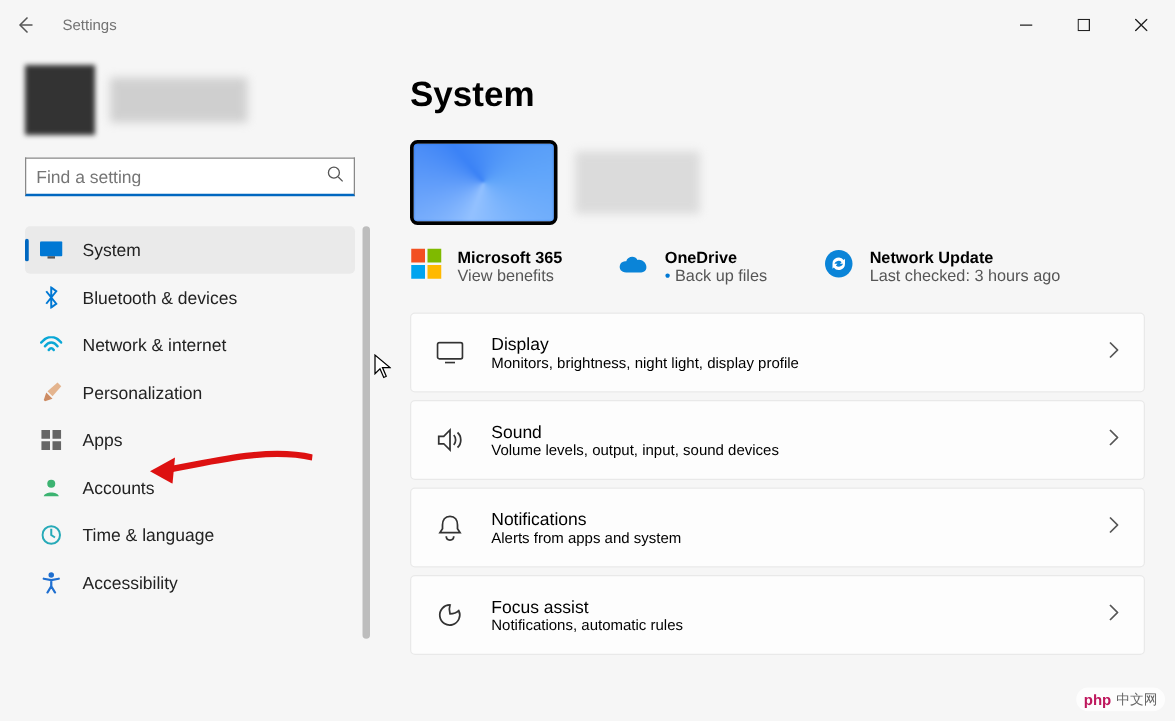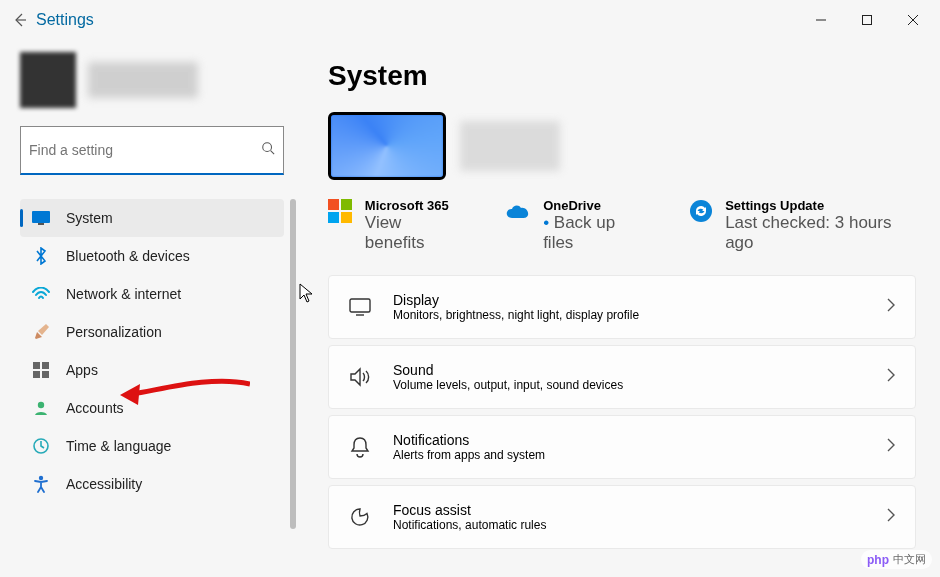--- a/index.html
+++ b/index.html
@@ -1,30 +1,30 @@
 <!DOCTYPE html>
 <html><head>
 <meta charset="utf-8">
 <style>
 * { box-sizing: border-box; margin: 0; padding: 0; font-family: "Segoe UI", sans-serif; }
 body { width: 940px; height: 577px; background: #f6f6f6; overflow: hidden; position: relative; }
 
 .titlebar { display: flex; align-items: center; height: 40px; padding: 0 4px; }
 .back-btn { width: 32px; height: 32px; display:flex; align-items:center; justify-content:center; }
-.title-text { font-size: 16px; color: #0369a1; }
+.title-text { font-size: 12px; margin-left: 14px; color: #737373; }
 .win-controls { margin-left:auto; display:flex; }
 .win-btn { width: 46px; height: 32px; display:flex; align-items:center; justify-content:center; }
 
 .content { display:flex; height: 537px; }
 .sidebar { width: 300px; padding: 10px 16px 0 20px; display:flex; flex-direction:column; }
 .user-block { display:flex; align-items:center; height: 60px; margin-bottom: 16px; gap:12px; }
 .avatar { width: 56px; height: 56px; background:#333; filter: blur(2px); }
 .user-text-blur { width: 110px; height: 36px; background:#aaa; filter: blur(4px); opacity:.5; }
 
-.search-box { position: relative; height: 49px; border: 1px solid #888; border-bottom: 2px solid #0067c0; background:#fff; display:flex; align-items:center; padding: 0 8px; margin-bottom: 24px;}
+.search-box { position: relative; height: 31px; border: 1px solid #888; border-bottom: 2px solid #0067c0; background:#fff; display:flex; align-items:center; padding: 0 8px; margin-bottom: 24px;}
 .search-box input { border:none; outline:none; flex:1; font-size:14px; background:transparent; }
 .search-icon { color:#555; }
 
 .nav { flex:1; position:relative; }
 .nav-scroll { position:absolute; right:-12px; top:0; width:6px; height: 330px; background:#bdbdbd; border-radius:3px;}
 .nav-item { display:flex; align-items:center; height:38px; border-radius:4px; padding:0 12px; gap:16px; cursor:pointer; position:relative;}
 .nav-item.selected { background:#eaeaea; }
 .nav-item.selected::before { content:""; position:absolute; left:0; top:10px; bottom:10px; width:3px; background:#0067c0; border-radius:2px;}
 .nav-icon { width:18px; height:18px; display:flex; align-items:center; justify-content:center;}
 .nav-label { font-size:14px; color:#222; }
@@ -36,36 +36,36 @@
 
 .device-row { display:flex; gap:14px; align-items:center; margin-bottom: 18px;}
 .device-card { width:118px; height:68px; border:3px solid #000; border-radius:6px; background: radial-gradient(circle at 55% 55%, #5aa0ff, #1e6fe8); overflow:hidden; display:flex; align-items:center; justify-content:center;}
 .device-swirl { width:100%; height:100%; background: conic-gradient(from 200deg,#93c1ff,#3b82f6,#60a5fa,#93c1ff); filter:blur(1px);}
 .device-text-blur { width:100px; height:50px; background:#bbb; filter:blur(4px); opacity:.45;}
 
 .status-row { display:flex; gap:44px; margin-bottom: 22px;}
 .status-item { display:flex; gap:12px; align-items:flex-start;}
 .status-icon { width:26px; height:26px; display:flex; align-items:center; justify-content:center;}
 .status-text h4{ font-size:13px; font-weight:600;}
-.status-text p{ font-size:17px; color:#555;}
+.status-text p{ font-size:13px; color:#555;}
 .status-text p .dot{ color:#0078d4;}
 
 .cards { display:flex; flex-direction:column; gap:6px;}
 .card { background:#fdfdfd; border:1px solid #e9e9e9; border-radius:4px; padding:16px 20px; display:flex; align-items:center; gap:22px;}
 .card-icon { width:22px; height:22px; color:#333; display:flex; align-items:center; justify-content:center;}
 .card-text h4{ font-size:14px; font-weight:400;}
 .card-text p{ font-size:12px; color:#000000;}
 .card-chevron { margin-left:auto; color:#555;}
 
 .ms365 { display:grid; grid-template-columns:1fr 1fr; grid-template-rows:1fr 1fr; gap:2px; width:24px; height:24px;}
 .ms365 span:nth-child(1){background:#f25022;} .ms365 span:nth-child(2){background:#7fba00;}
 .ms365 span:nth-child(3){background:#00a4ef;} .ms365 span:nth-child(4){background:#ffb900;}
 
 .watermark { position:absolute; right:8px; bottom:8px; display:flex; align-items:center; gap:4px; background:rgba(255,255,255,.8); padding:2px 6px; border-radius:10px; font-size:11px; color:#666;}
-.watermark .php{ color:#8b5cf6; font-size:12px; font-weight:bold;}
+.watermark .php{ color:#be185d; font-size:12px; font-weight:bold;}
 
 .cursor-annot{position:absolute; left:299px; top:283px; pointer-events:none;}
 </style>
 </head>
 <body>
 
 <div class="titlebar">
   <div class="back-btn">
     <svg width="16" height="16" viewBox="0 0 16 16">
         <path d="M10 2 4 8l6 6" fill="none" stroke="#555" stroke-width="1.2"></path>
@@ -229,21 +229,21 @@
         </div>
       </div>
       <div class="status-item">
         <div class="status-icon">
             <svg width="24" height="24" viewBox="0 0 24 24">
               <circle cx="12" cy="12" r="11" fill="#0a84d8"></circle>
               <path d="M7 12a5 5 0 0 1 9-3l1-1v4h-4l1.3-1.3A3.5 3.5 0 0 0 8.5 12M17 12a5 5 0 0 1-9 3l-1 1v-4h4l-1.3 1.3A3.5 3.5 0 0 0 15.5 12" fill="#fff"></path>
             </svg>
           </div>
         <div class="status-text">
-          <h4>Settings Update</h4>
+          <h4>Network Update</h4>
           <p>Last checked: 3 hours ago</p>
         </div>
       </div>
     </div>
 
     <div class="cards">
       <div class="card">
         <span class="card-icon">
             <svg width="22" height="18" viewBox="0 0 22 18">
               <rect x="1" y="1" width="20" height="13" rx="1.5" fill="none" stroke="#333" stroke-width="1.4"></rect>

